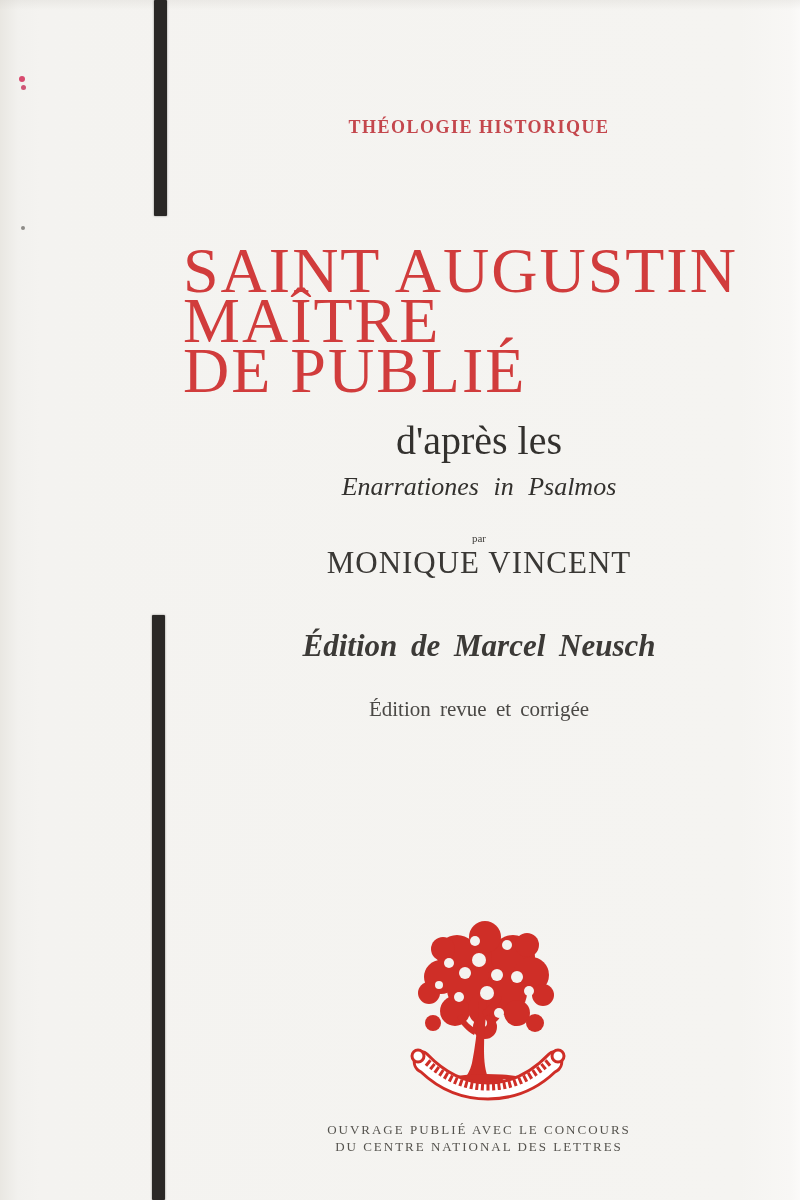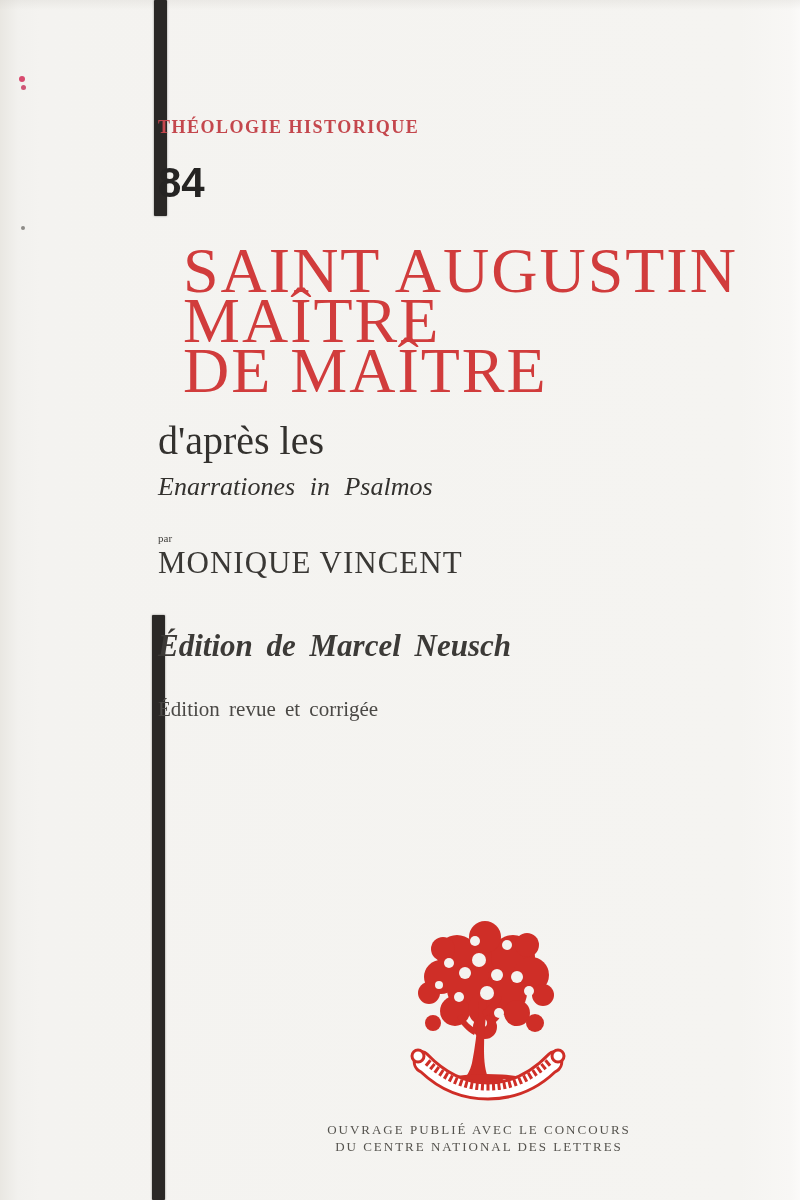--- a/index.html
+++ b/index.html
@@ -10,21 +10,21 @@
   }
   .page{
     position:relative;width:800px;height:1200px;overflow:hidden;
     background:#f4f3f0;
     background:linear-gradient(90deg,#e9e7e2 0px,#f2f1ee 18px,#f4f3f0 40px,#f5f4f1 740px,#f8f7f5 790px,#fbfaf9 800px);
   }
   .spine-bar{position:absolute;background:#2a2826;border-radius:1px;box-shadow:0 0 2px rgba(40,38,36,.6);}
   .bar-top{left:154px;top:0;width:13px;height:216px;}
   .bar-bottom{left:152px;top:615px;width:13px;height:585px;}
   .content{position:absolute;left:158px;top:0;width:642px;height:1200px;}
-  .centered{position:absolute;left:0;width:100%;}
+  .centered{position:absolute;left:0;width:100%;text-align:center;}
   .series-title{
     top:116px;font-size:18px;line-height:22px;font-weight:bold;
     letter-spacing:1.5px;color:#c4474d;
   }
   .series-number{
     top:160px;font-size:42px;line-height:46px;font-weight:bold;
     font-family:"Liberation Sans","DejaVu Sans",sans-serif;color:#252423;
   }
   .main-title{
     position:absolute;left:25px;top:246px;
@@ -60,26 +60,25 @@
   <div class="spine-bar bar-bottom"></div>
 
   <div class="speck speck-red1"></div>
   <div class="speck speck-red2"></div>
   <div class="speck speck-grey"></div>
 
   <div class="content">
 
     <div class="centered series-title">THÉOLOGIE HISTORIQUE</div>
 
-    <div class="centered series-number">84</div>
 
     <div class="main-title">
       <div>SAINT AUGUSTIN</div>
       <div>MAÎTRE</div>
-      <div>DE MAÎTRE</div>
+      <div>DE PUBLIÉ</div>
     </div>
 
     <div class="centered subtitle-intro">d'après les</div>
 
     <div class="centered subtitle-work">Enarrationes in Psalmos</div>
 
     <div class="centered by-label">par</div>
 
     <div class="centered author-name">MONIQUE VINCENT</div>
 

